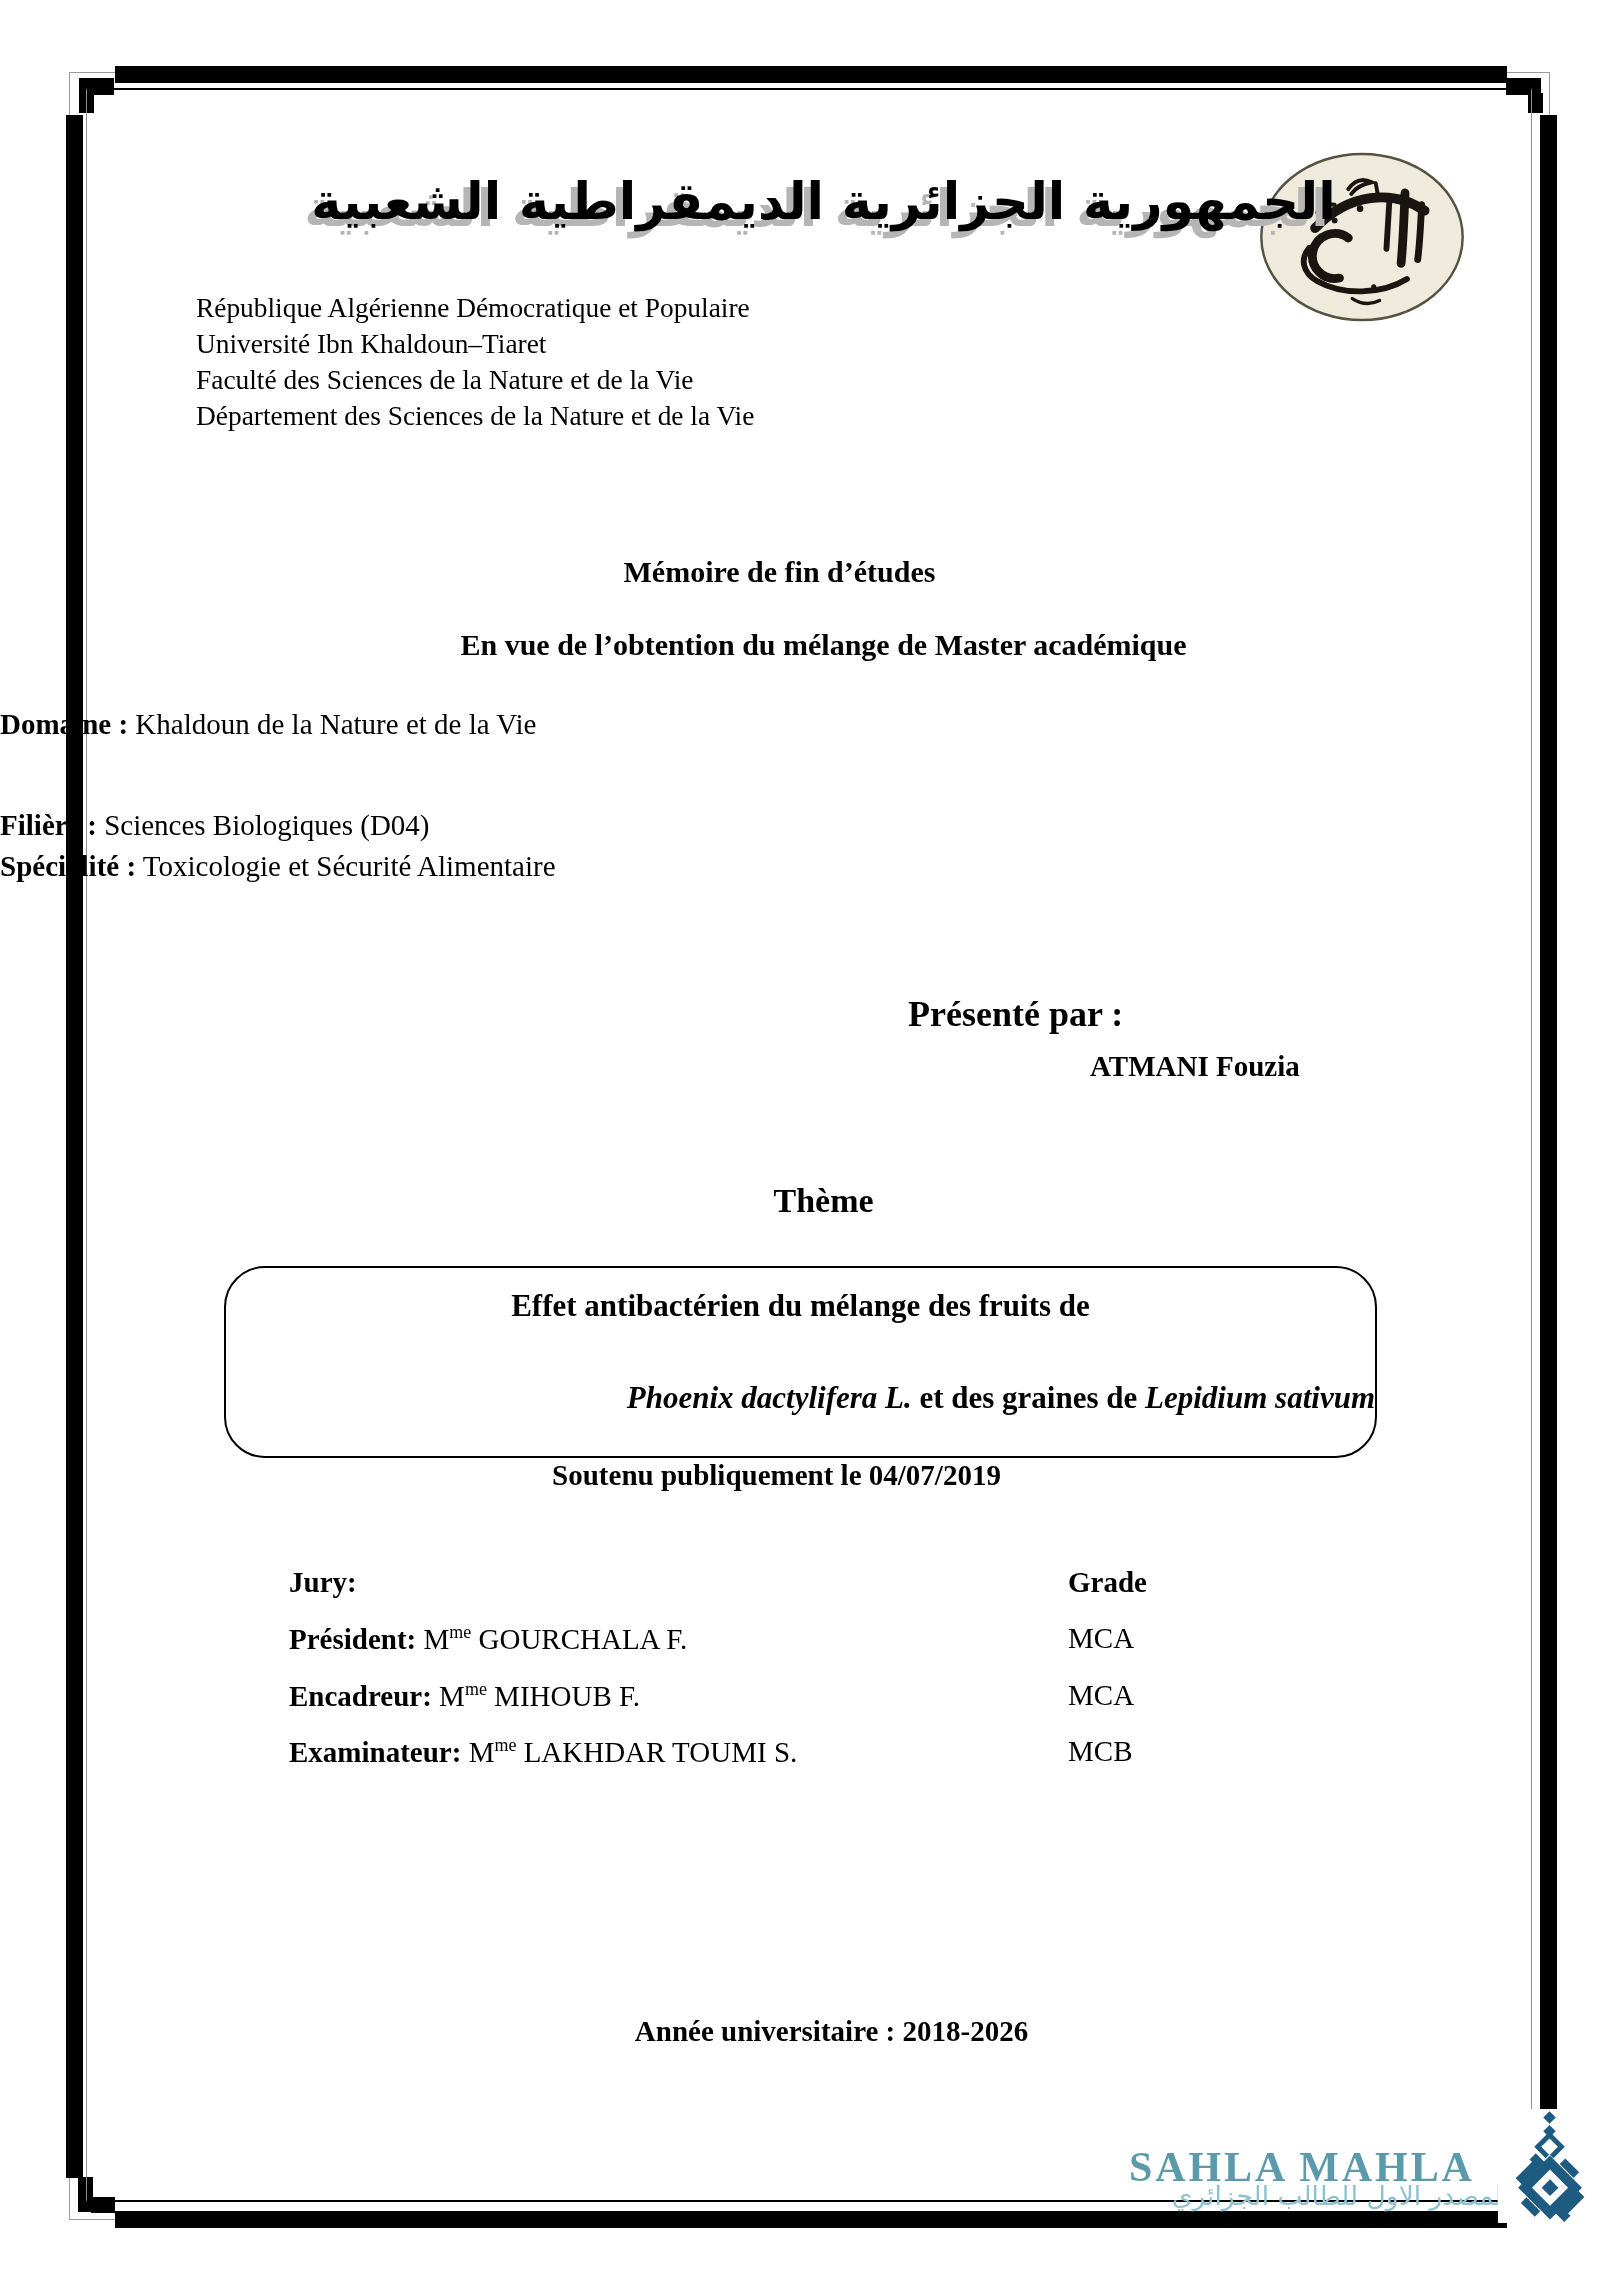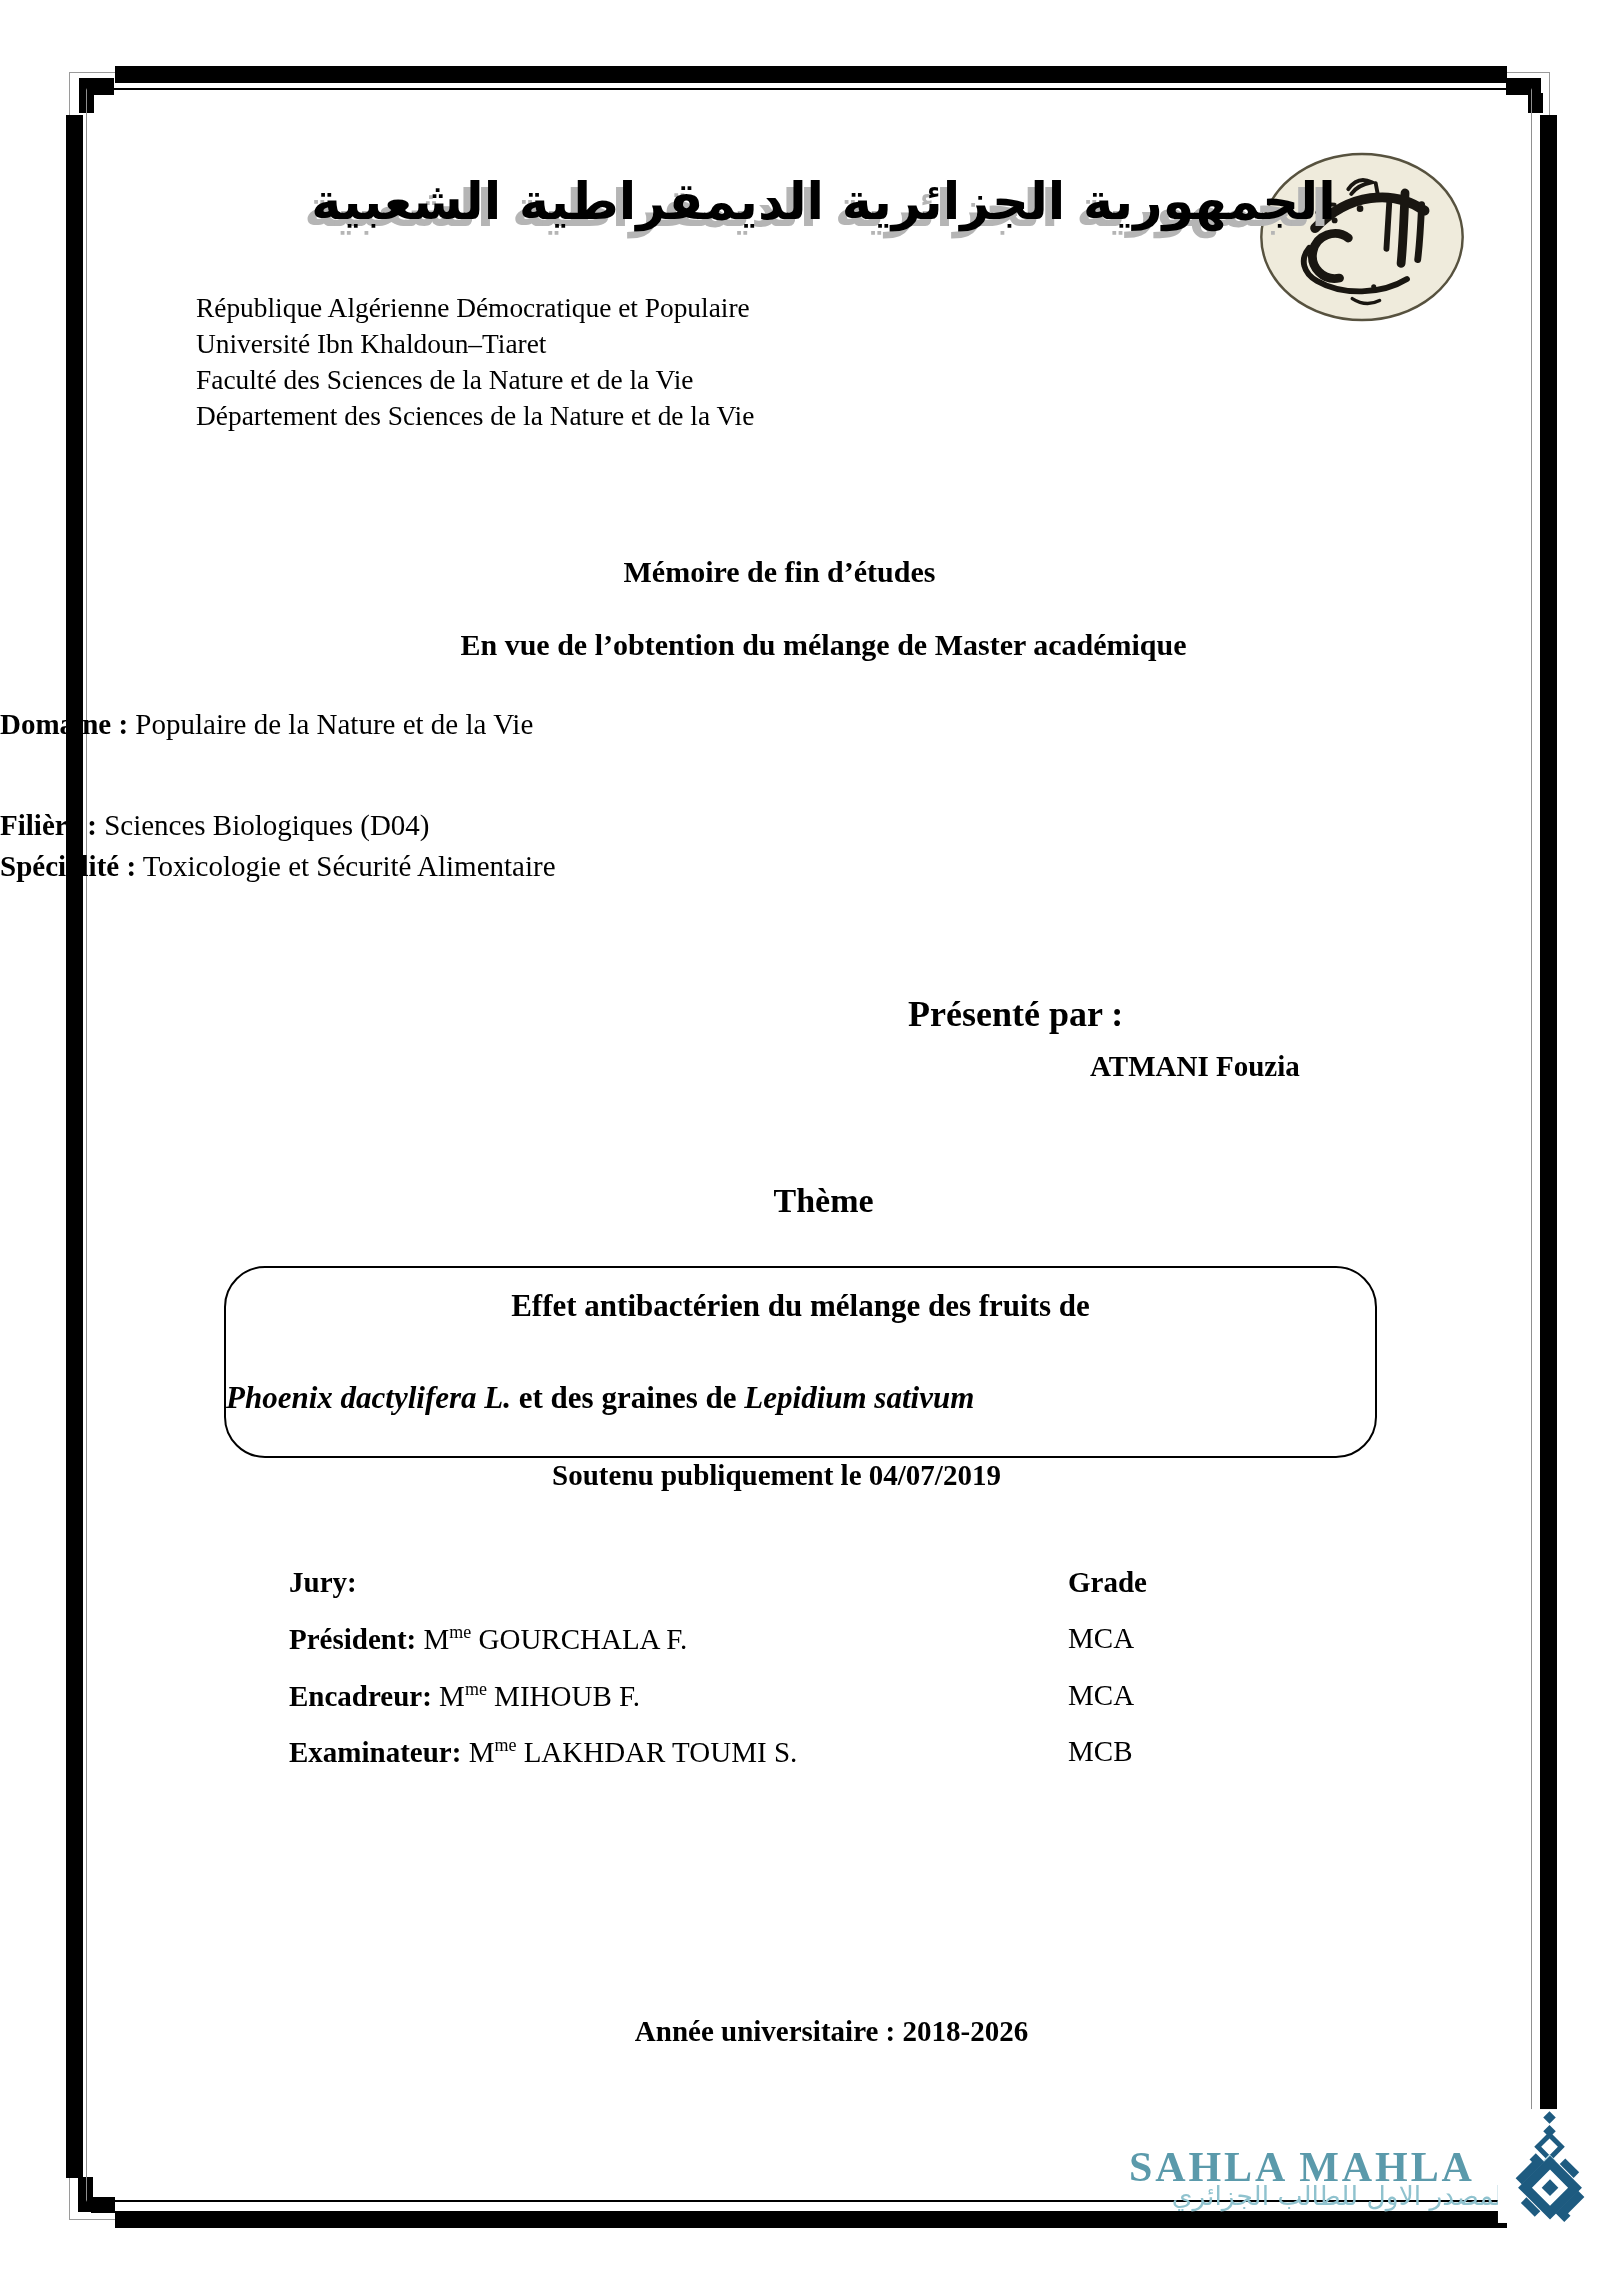--- a/index.html
+++ b/index.html
@@ -48,21 +48,21 @@
   .f0 { top:708px; } .f1 { top:809px;font-family:Liberation Serif, serif; } .f2 { top:850px; }
   .field-label { font-weight:bold; }
   .presente { position:absolute; left:908px;  top:993px; font-weight:bold; font-size:36px; }
   .author   { position:absolute; left:1090px; top:1050px; font-weight:bold; font-size:29px; }
   .theme-heading { left:115px; top:1182px; width:1417px; font-size:34px; }
   .theme-box {
     position:absolute; left:224px; top:1238px; width:1153px; height:192px;
     border:2.9px solid #000; border-radius:41px; box-sizing:border-box;margin-top:28px;
   }
   .theme-line1 { position:absolute; left:0; top:19.6px;  width:100%; text-align:center; font-weight:bold; font-size:31px; }
-  .theme-line2 { position:absolute; left:0; top:112px; width:100%; text-align:left; font-weight:bold; font-size:31px; white-space:nowrap; }
+  .theme-line2 { position:absolute; left:0; top:112px; width:100%; text-align:right; font-weight:bold; font-size:31px; white-space:nowrap; }
   .theme-line2 .it { font-style:italic; }
   .soutenu { left:115px; top:1459px; width:1323px; font-size:29px; }
   .jury { position:absolute; left:0; top:0; font-size:29px; }
   .jury-cell { position:absolute; white-space:nowrap; }
   .jl { left:289px; } .jr { left:1068px; }
   .j0 { top:1566px; } .j1 { top:1622px; } .j2 { top:1679px; } .j3 { top:1735px; }
   .jury-role { font-weight:bold; }
   .jury sup { font-size:0.62em; }
   .annee { left:115px; top:2015px; width:1433px; font-size:29px; }
   
@@ -128,21 +128,21 @@
       <div>République Algérienne Démocratique et Populaire</div>
       <div>Université Ibn Khaldoun–Tiaret</div>
       <div>Faculté des Sciences de la Nature et de la Vie</div>
       <div>Département des Sciences de la Nature et de la Vie</div>
     </div>
 
     <div class="center-line memoire">Mémoire de fin d’études</div>
     <div class="center-line envue">En vue de l’obtention du mélange de Master académique</div>
 
     <div class="field-line f0">
-      <span class="field-label">Domaine :</span><span> Populaire de la Nature et de la Vie</span>
+      <span class="field-label">Domaine :</span><span> Khaldoun de la Nature et de la Vie</span>
     </div>
     <div class="field-line f1">
       <span class="field-label">Filière :</span><span> Sciences Biologiques (D04)</span>
     </div>
     <div class="field-line f2">
       <span class="field-label">Spécialité :</span><span> Toxicologie et Sécurité Alimentaire</span>
     </div>
 
     <div class="presente">Présenté par :</div>
     <div class="author">ATMANI Fouzia</div>

